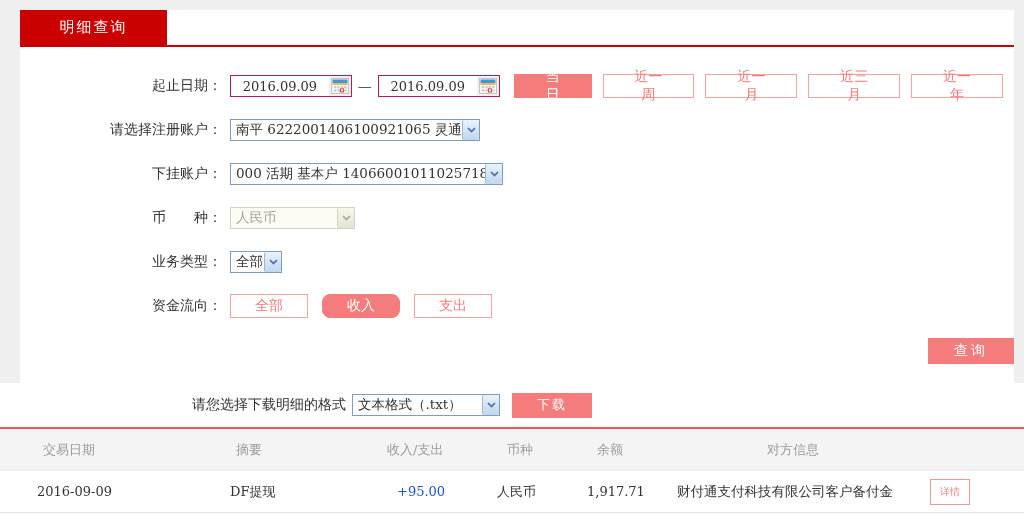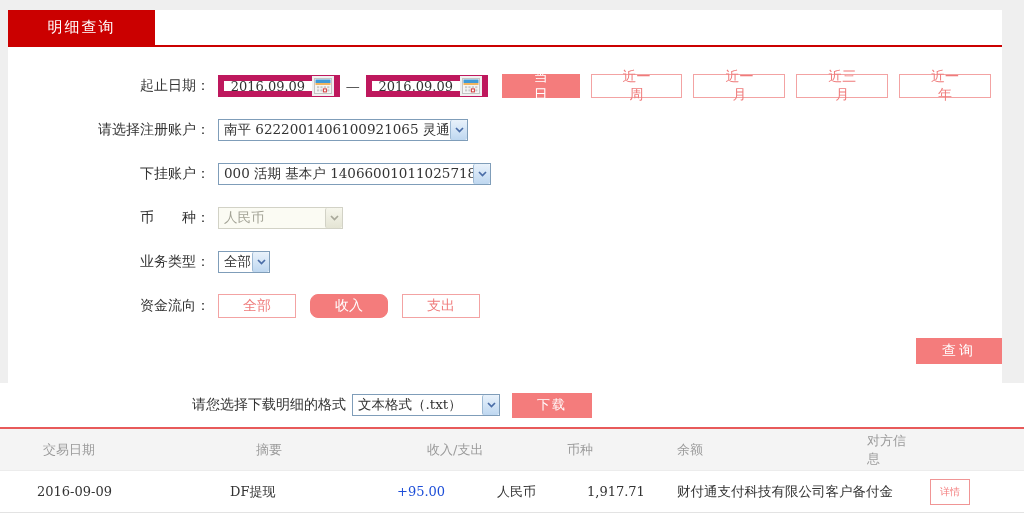--- a/index.html
+++ b/index.html
@@ -4,34 +4,34 @@
 <style>
   * { margin:0; padding:0; box-sizing:border-box; }
   html,body { width:1024px; height:521px; }
   body {
     position:relative; overflow:hidden;
     background:#efefef;
     font-family:"DejaVu Serif","Liberation Serif",serif;
     font-size:14px; color:#333;
   }
   
-  .main-panel { position:absolute; left:8px; top:10px; width:994px; height:373px; background:#fff; }
+  .main-panel { position:absolute; left:20px; top:10px; width:994px; height:373px; background:#fff; }
   .tab {
     width:147px; height:35px; background:#cb0000; color:#fff;
     display:flex; align-items:center; justify-content:center;
     font-family:"DejaVu Sans","Liberation Sans",sans-serif; font-size:15px; letter-spacing:2px;
     cursor:pointer;
   }
   .tab-line { height:2px; background:#cb0000; }
   .form-area { padding-top:28px; }
   .form-row { display:flex; align-items:center; margin-bottom:22px; height:22px; }
   .form-label { width:210px; flex-shrink:0; text-align:right; padding-right:8px; color:#333; }
   
   .datebox {
-    width:122px; height:22px; border:6px solid #be185d; background:#fff;
+    width:122px; height:22px; border:1px solid #be185d; background:#fff;
     display:flex; align-items:center; cursor:text;
   }
   .datebox .dval { flex:1; text-align:center; font-size:13px; color:#333; }
   .datebox .cal { width:22px; height:20px; display:flex; align-items:center; justify-content:center; background:#f0f0f0; cursor:pointer; }
   .dash { margin:0 6px; color:#555; }
   
   .qbtns { display:flex; align-items:center; margin-left:14px; }
   .sbtn {
     font-size:14px; height:24px; display:inline-flex; align-items:center; justify-content:center;
     padding:0 24px; margin-right:11px; cursor:pointer; background:#fff;
@@ -72,21 +72,20 @@
     font-size:13px; font-family:"DejaVu Sans","Liberation Sans",sans-serif; letter-spacing:2px;
     display:flex; align-items:center; justify-content:center;
   }
   .table-topline { position:absolute; left:0; top:427px; width:1024px; height:2px; background:#e85a5a; }
   
   .result-table { position:absolute; left:0; top:429px; width:1024px; background:#fff; }
   .trow { display:flex; align-items:center; height:42px; font-size:13px; }
   .thead {
     background:#f4f4f4; color:#9b9b9b; border-bottom:1px solid #ececec;
     font-family:"DejaVu Sans","Liberation Sans",sans-serif;
-    gap:20px;
   }
   .tbody { background:#fff; border-bottom:1px solid #e3e3e3; }
   .t-c1 { width:195px; } .t-c2 { width:190px; } .t-c3 { width:110px; }
   .t-c4 { width:90px; } .t-c5 { width:90px; } .t-c6 { flex:1; } .t-c7 { width:94px; }
   .thead .t-c1{padding-left:43px} .tbody .t-c1{padding-left:37px}
   .thead .t-c2{padding-left:41px} .tbody .t-c2{padding-left:35px}
   .thead .t-c3{padding-left:2px}  .tbody .t-c3{padding-left:12px}
   .thead .t-c4{padding-left:12px} .tbody .t-c4{padding-left:2px}
   .thead .t-c5{padding-left:12px} .tbody .t-c5{padding-left:2px}
   .thead .t-c6{padding-left:92px} .tbody .t-c6{padding-left:2px; font-size:13.5px;}

